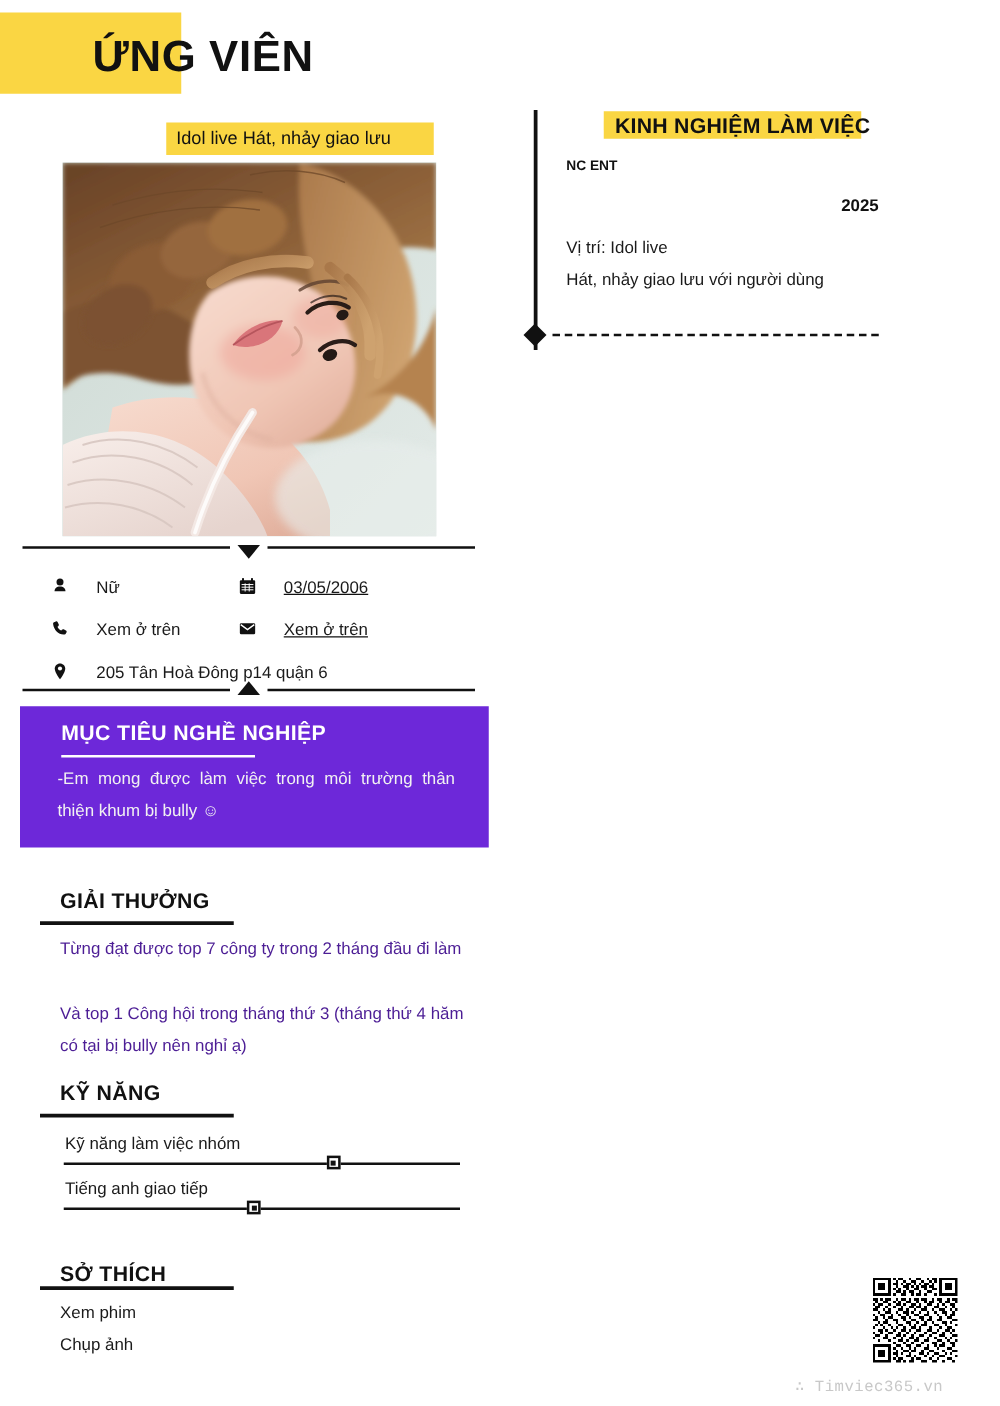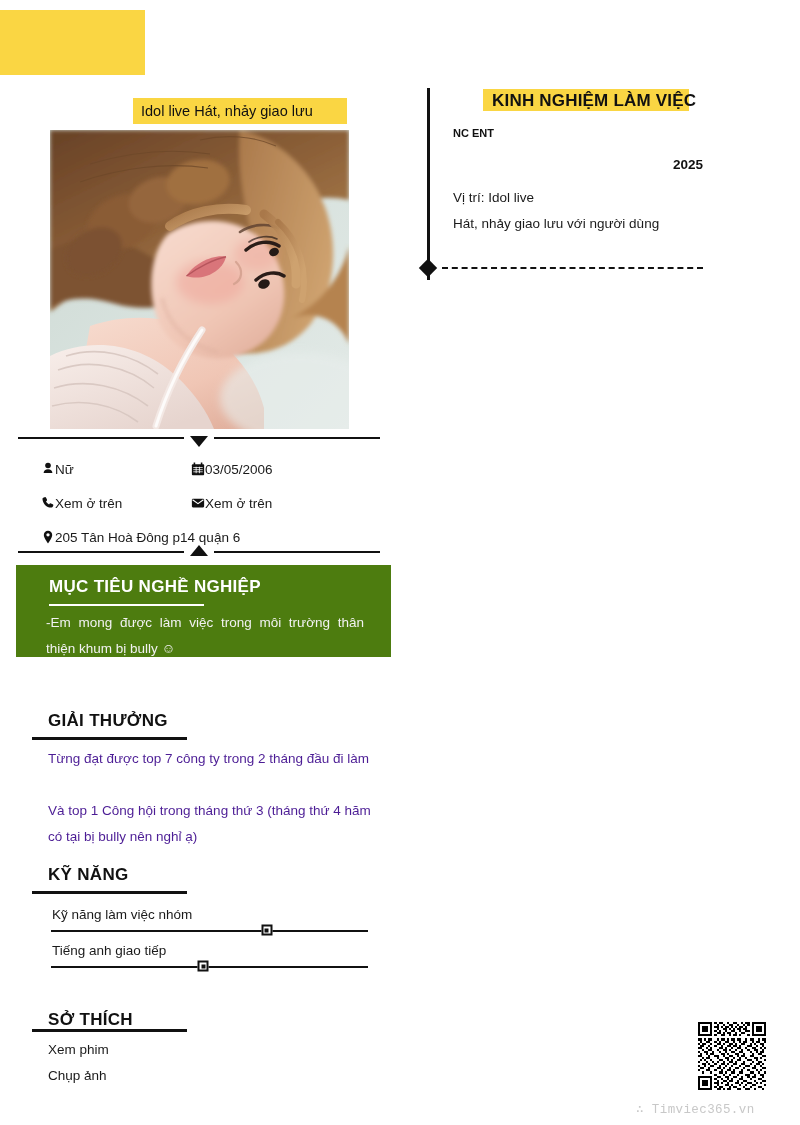--- a/index.html
+++ b/index.html
@@ -113,24 +113,24 @@
     width: 345px;
   }
   .contact-row {
     display: flex;
     align-items: center;
     height: 34px;
   }
   .contact-cell {
     display: flex;
     align-items: center;
-    gap: 0;
+    gap: 22px;
   }
   .contact-cell.c1 { width: 150px; }
-  .contact-cell.c2 { width: 190px; }
+  .contact-cell.c2 { width: 190px; text-decoration: underline; }
   .contact-cell.wide { width: 340px; }
   .ico {
     width: 15px;
     height: 15px;
     display: inline-flex;
     align-items: center;
     justify-content: center;
     flex: 0 0 15px;
   }
   .ico svg { display: block; fill: #111111; }
@@ -139,22 +139,22 @@
     color: #1a1a1a;
     white-space: nowrap;
   }
 
   
   .objective {
     position: absolute;
     left: 16px;
     top: 565px;
     width: 375px;
-    height: 92px;
-    background: #4d7c0f;
+    height: 113px;
+    background: #6d28d9;
     color: #ffffff;
   }
   .objective-title {
     position: absolute;
     left: 33px;
     top: 12px;
     font-size: 17px;
     font-weight: bold;
     letter-spacing: 0.3px;
     white-space: nowrap;
@@ -343,20 +343,21 @@
     letter-spacing: 0.4px;
     white-space: nowrap;
   }
 </style>
 </head>
 <body>
 
 <div class="page">
 
   <div class="header-band"></div>
+  <div class="header-title">ỨNG VIÊN</div>
 
   <div class="job-band"></div>
   <div class="job-band-label">Idol live Hát, nhảy giao lưu</div>
 
   <div class="photo">
     <svg viewBox="0 0 299 299" preserveAspectRatio="none" xmlns="http://www.w3.org/2000/svg">
       <defs>
         <linearGradient id="bgwall" x1="0" y1="0" x2="1" y2="1">
           <stop offset="0%" stop-color="#cdd9d3"></stop>
           <stop offset="55%" stop-color="#d9e3df"></stop>

